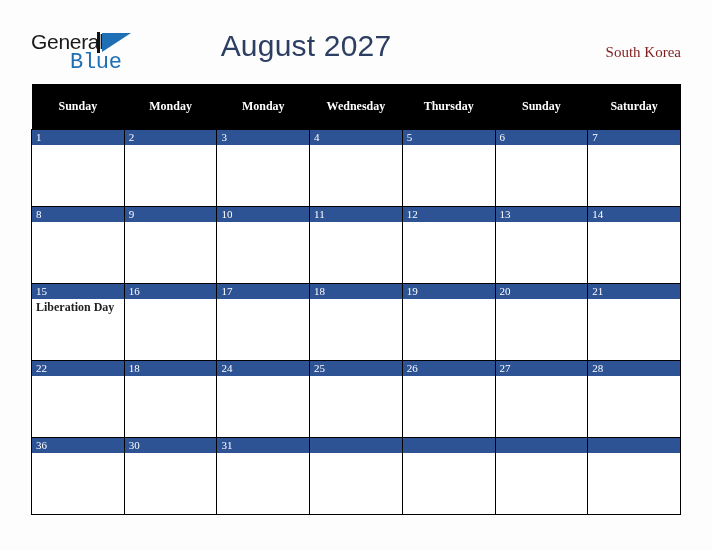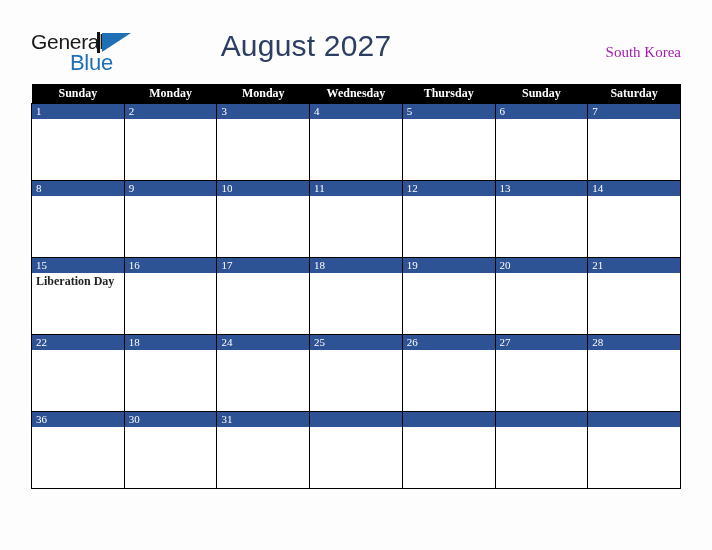--- a/index.html
+++ b/index.html
@@ -62,21 +62,21 @@
     top: 1px;
     width: 0;
     height: 0;
     border-top: 19px solid #1f6fb5;
     border-right: 29px solid transparent;
   }
   .logo-blue {
     position: absolute;
     left: 39px;
     top: 20px;
-    font-family: Liberation Sans, sans-serif;
+    font-family: Liberation Mono, monospace;
     font-size: 22px;
     color: #1f6fb5;
     letter-spacing: -0.3px;
     line-height: 24px;
   }
 
   .cal-title {
     position: absolute;
     left: 0;
     top: 29px;
@@ -87,40 +87,40 @@
     color: #2d3e63;
     letter-spacing: 0.2px;
   }
 
   .cal-region {
     position: absolute;
     right: 31px;
     top: 44px;
     font-family: "Liberation Serif", serif;
     font-size: 15px;
-    color: #a21caf;
+    color: #7f1d1d;
   }
 
   
   .calendar {
     position: absolute;
     left: 31px;
     top: 84px;
     width: 650px;
     border-collapse: collapse;
     table-layout: fixed;
   }
   .calendar th {
     background: #000000;
     color: #ffffff;
     font-family: "Liberation Serif", serif;
     font-size: 12px;
     font-weight: bold;
     height: 19px;
-    padding: 0;
+    padding: 13px;
     text-align: center;
     border: none;
   }
   .calendar td {
     width: 92.85px;
     height: 76px;
     padding: 0;
     vertical-align: top;
     border: 1px solid #000000;
     background: #ffffff;

